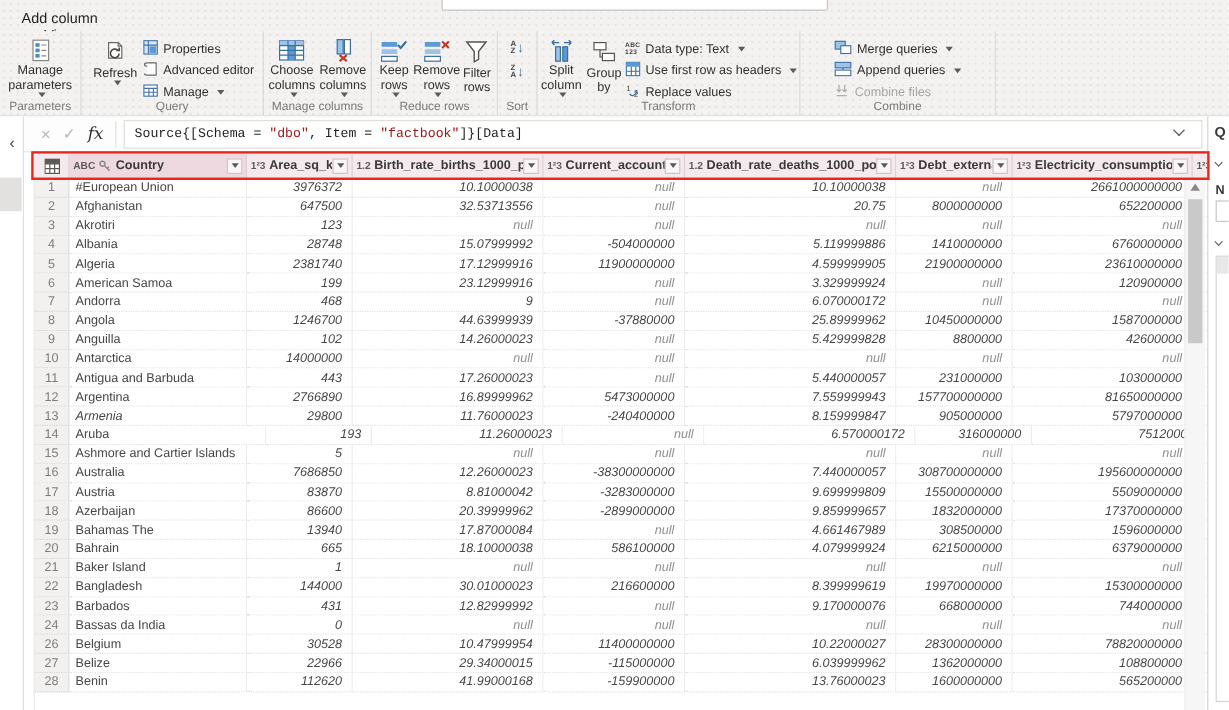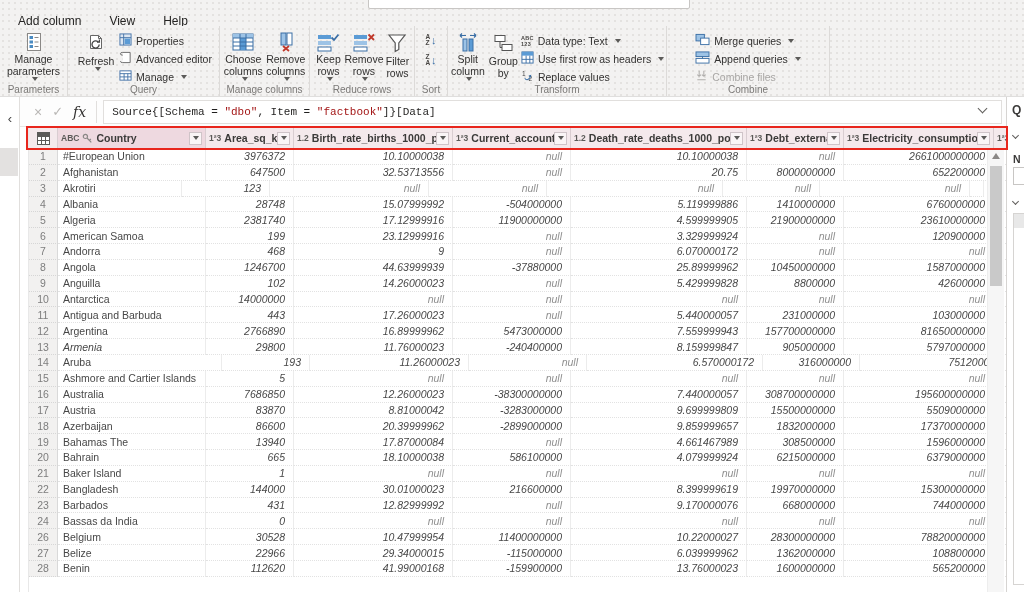--- a/index.html
+++ b/index.html
@@ -8,21 +8,21 @@
     position:relative; width:1024px; height:592px; overflow:hidden;
     font-family:"Liberation Sans", sans-serif; color:#323130; background:#fff;
   }
   
   .topbar {
     position:absolute; left:0; top:0; width:1024px; height:26px;
     background:#f3f2f1;
     background-image:radial-gradient(#e4e2e0 0.8px, transparent 0.9px);
     background-size:6px 6px;
   }
-  .tabs { position:absolute; left:4px; top:8px; height:26px; display:flex; align-items:center; }
+  .tabs { position:absolute; left:4px; top:8px; height:26px; display:flex; align-items:center;flex-direction:column; }
   .tab { padding:0 14px; font-size:12px; color:#252423; white-space:nowrap; cursor:default; }
   .search-cut {
     position:absolute; left:368px; top:-4px; width:322px; height:13px;
     background:#fff; border:1px solid #c8c6c4; border-radius:2px;
   }
   
   .ribbon {
     position:absolute; left:0; top:26px; width:1024px; height:71px;
     background:#f3f2f1;
     background-image:radial-gradient(#e4e2e0 0.8px, transparent 0.9px);
@@ -451,21 +451,21 @@
           <div class="gcell num" style="width: 88px; flex: 0 0 auto;">647500</div>
           <div class="gcell num" style="width: 159px; flex: 0 0 auto;">32.53713556</div>
           <div class="gcell isnull" style="width: 118px; flex: 0 0 auto;">null</div>
           <div class="gcell num" style="width: 176px; flex: 0 0 auto;">20.75</div>
           <div class="gcell num" style="width: 97px; flex: 0 0 auto;">8000000000</div>
           <div class="gcell num" style="width: 150px; flex: 0 0 auto;">652200000</div>
           <div class="gcell" style="width: 13px; flex: 0 0 auto;"></div>
         </div>
         <div class="grow">
           <div class="gcell rownum" style="width: 29px; flex: 0 0 auto;">3</div>
-          <div class="gcell" style="width: 124px; flex: 0 0 auto;">Akrotiri</div>
+          <div class="gcell" style="width: 148px; flex: 0 0 auto;">Akrotiri</div>
           <div class="gcell num" style="width: 88px; flex: 0 0 auto;">123</div>
           <div class="gcell isnull" style="width: 159px; flex: 0 0 auto;">null</div>
           <div class="gcell isnull" style="width: 118px; flex: 0 0 auto;">null</div>
           <div class="gcell isnull" style="width: 176px; flex: 0 0 auto;">null</div>
           <div class="gcell isnull" style="width: 97px; flex: 0 0 auto;">null</div>
           <div class="gcell isnull" style="width: 150px; flex: 0 0 auto;">null</div>
           <div class="gcell" style="width: 13px; flex: 0 0 auto;"></div>
         </div>
         <div class="grow">
           <div class="gcell rownum" style="width: 29px; flex: 0 0 auto;">4</div>

